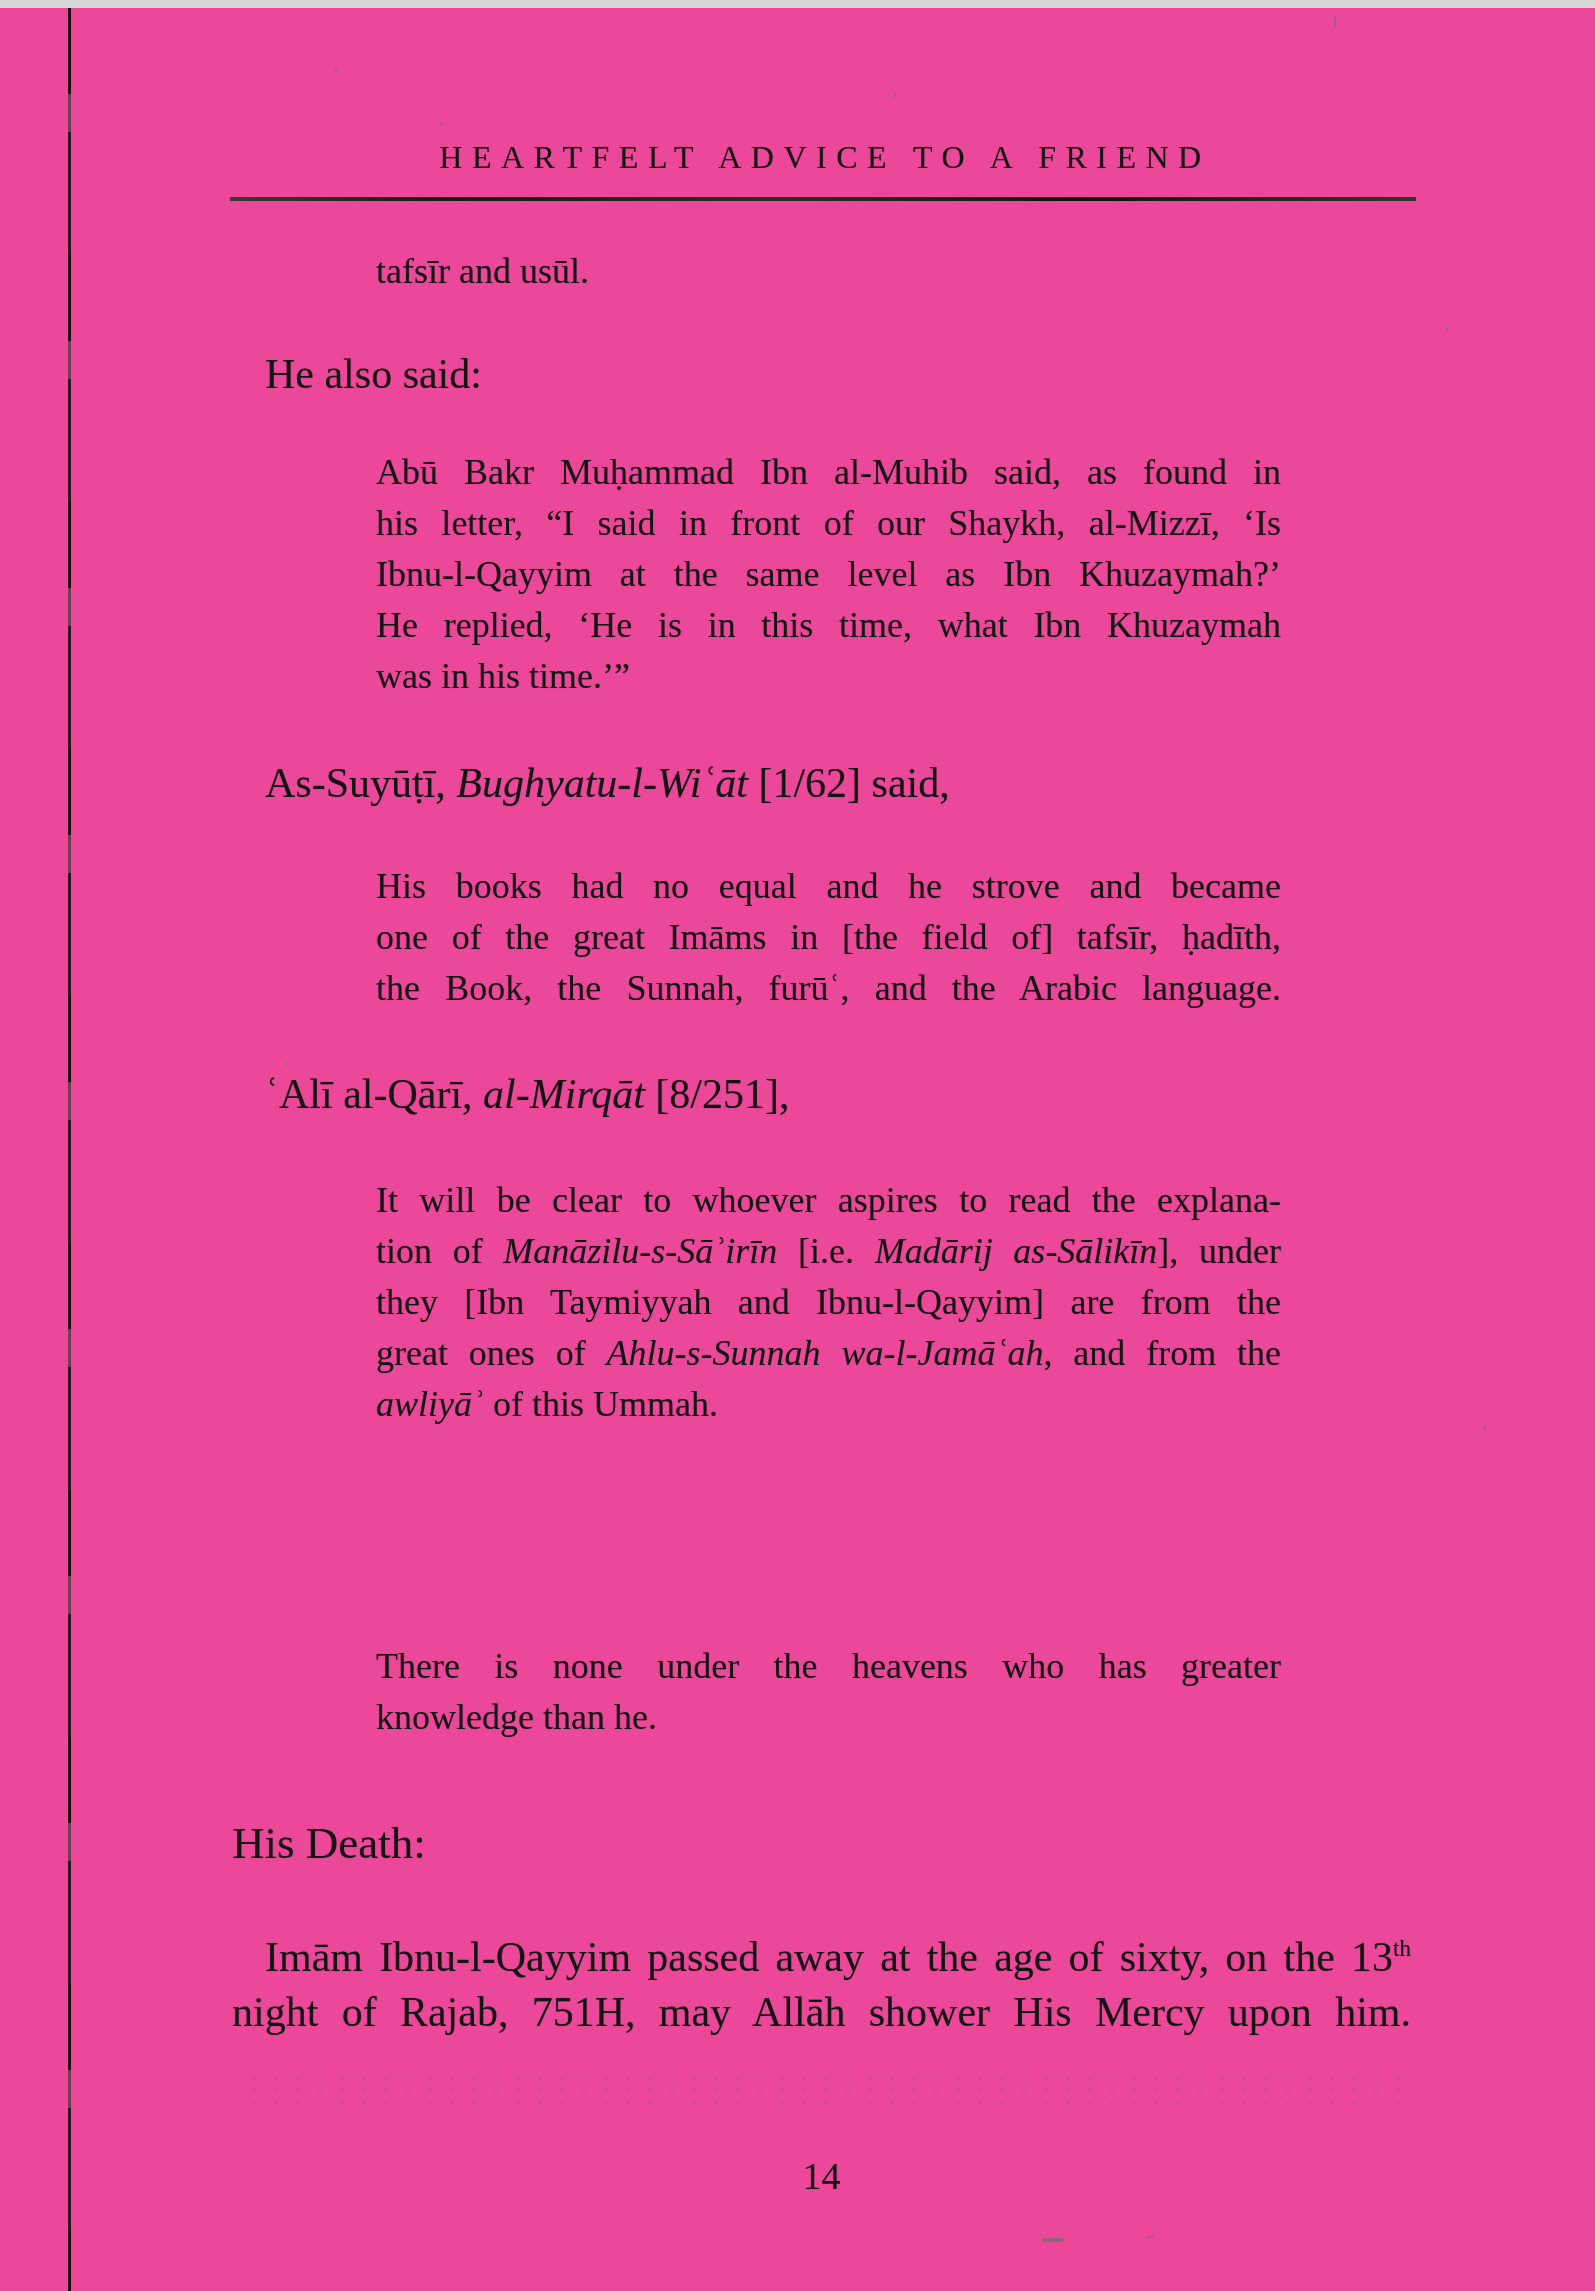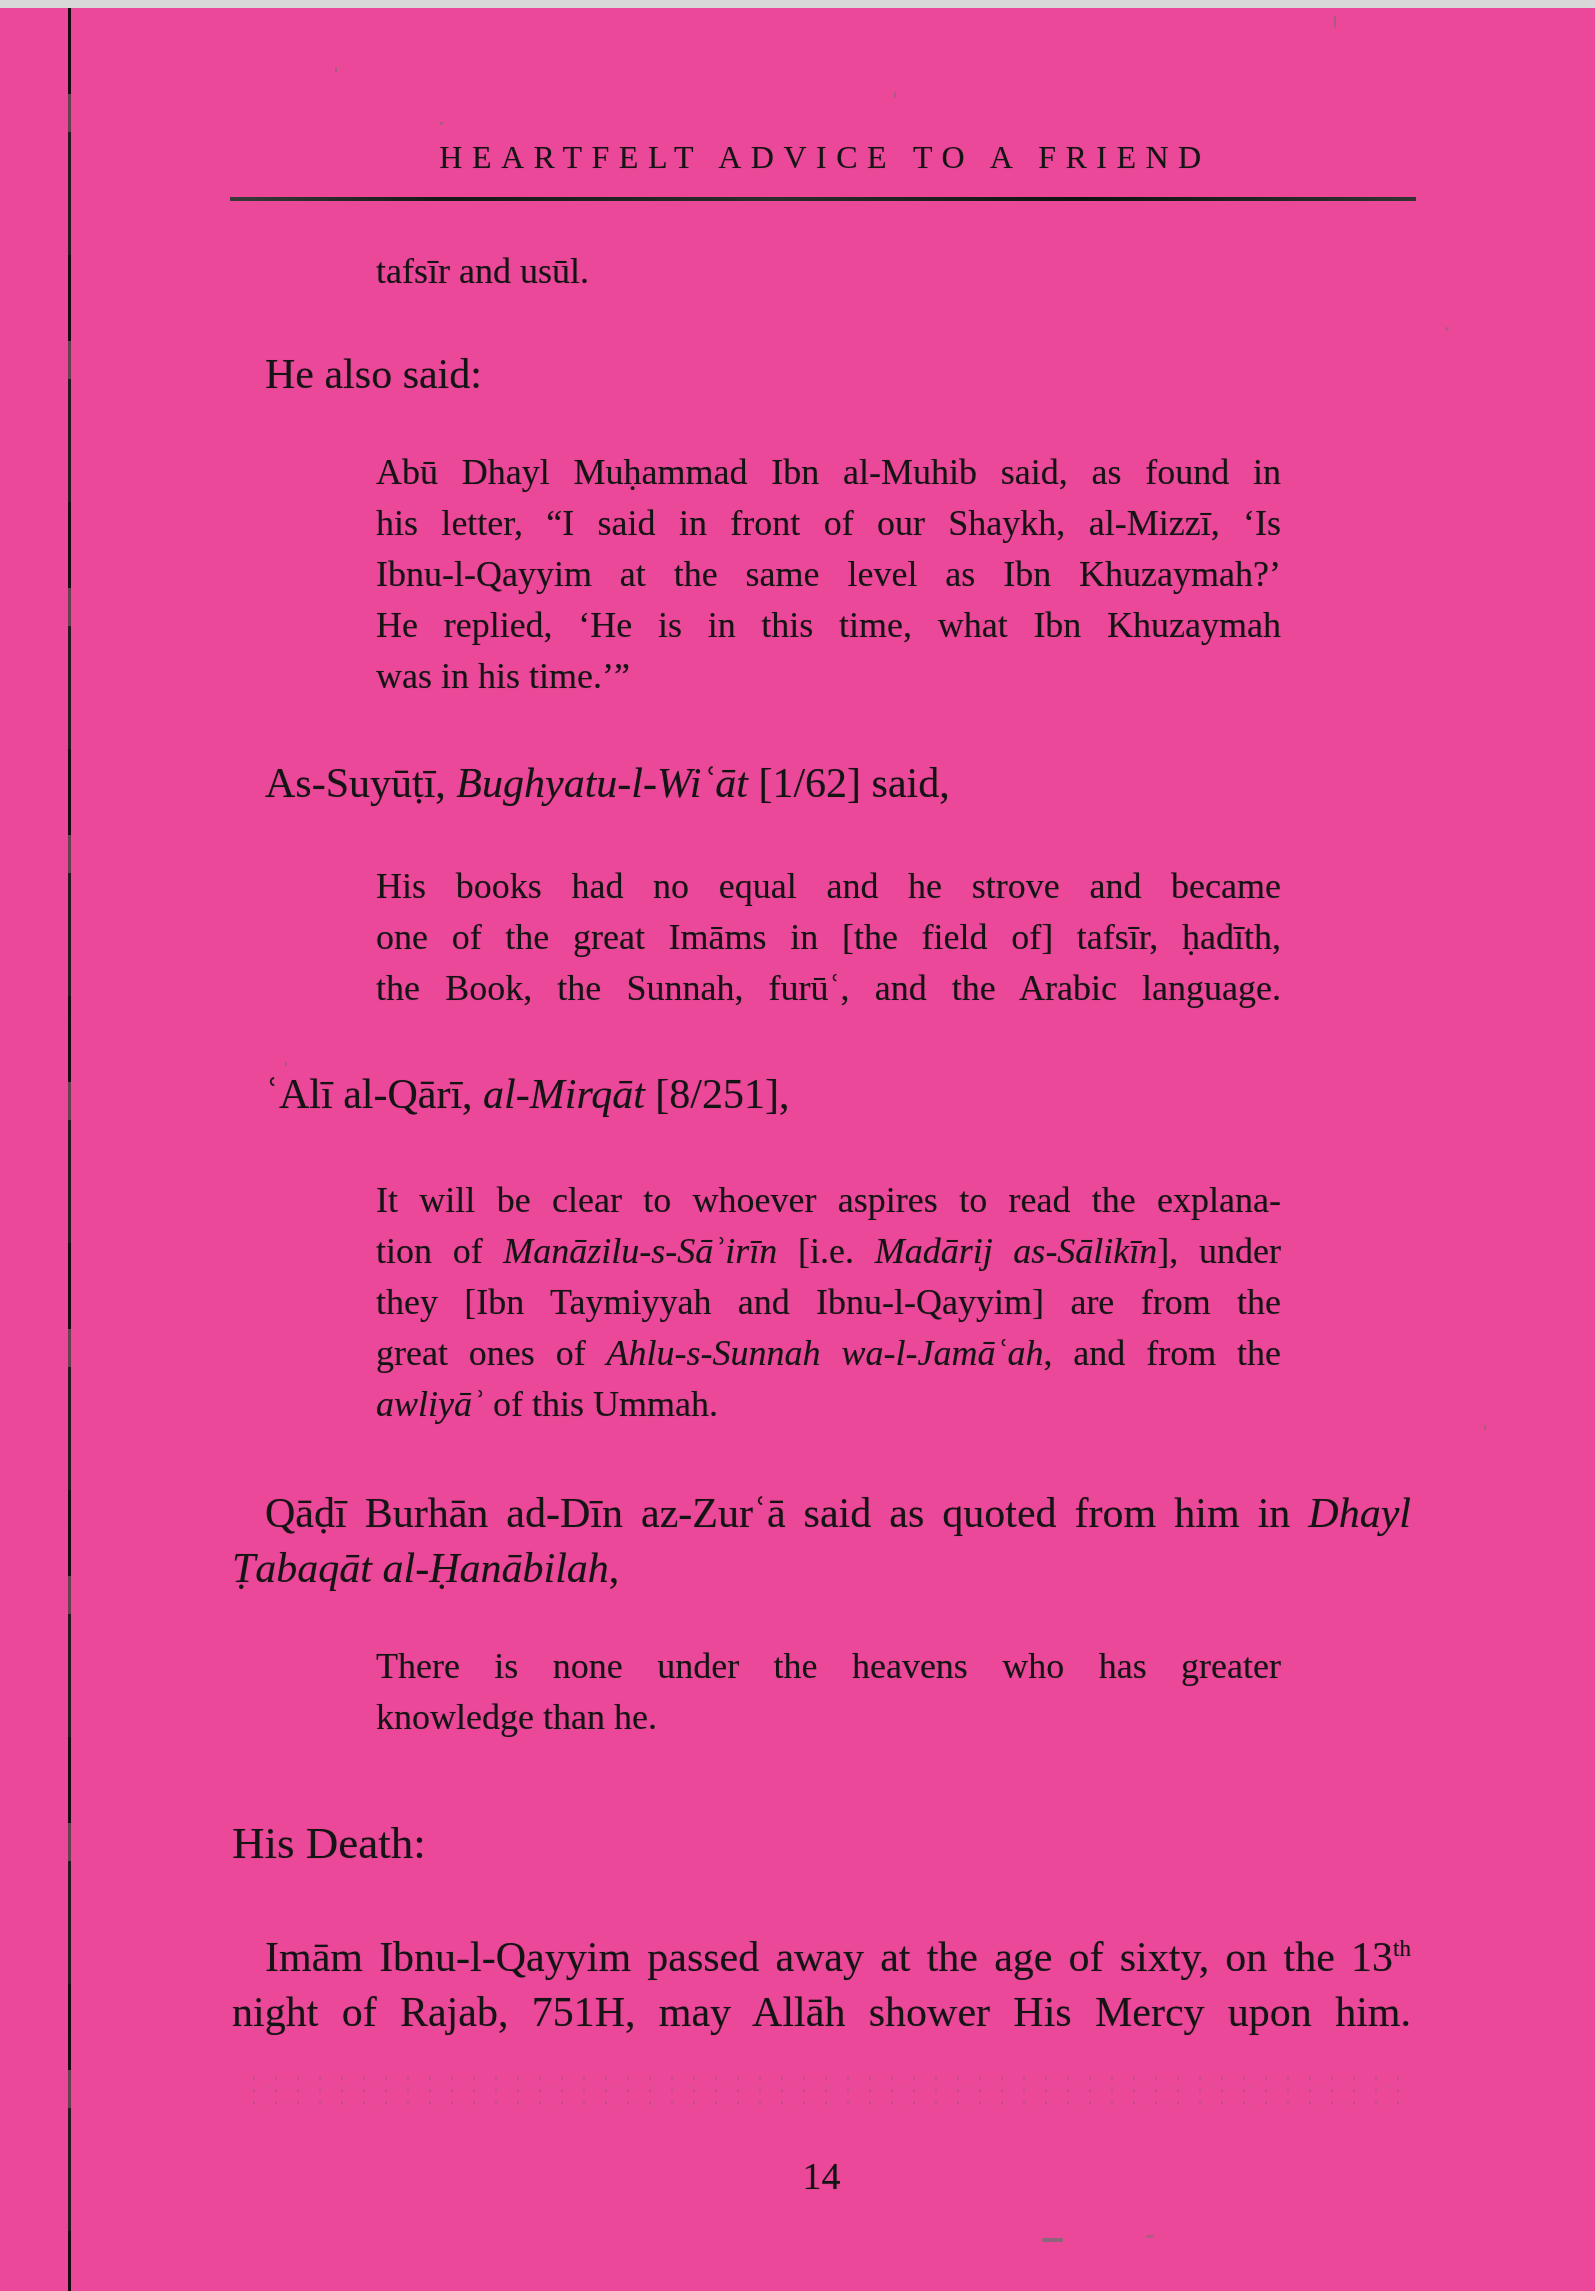--- a/index.html
+++ b/index.html
@@ -88,21 +88,21 @@
 
   <div class="abs txt quote continuation">
       <div class="line"><span>tafsīr and usūl.</span></div>
     </div>
 
   <div class="abs txt bodypar para-he-also-said">
       <div class="line ind"><span>He also said:</span></div>
     </div>
 
   <div class="abs txt quote quote-ibn-almuhib">
-      <div class="line j"><span>Abū Dhayl Muḥammad Ibn al-Muhib said, as found in</span></div>
+      <div class="line j"><span>Abū Bakr Muḥammad Ibn al-Muhib said, as found in</span></div>
       <div class="line j"><span>his letter, “I said in front of our Shaykh, al-Mizzī, ‘Is</span></div>
       <div class="line j"><span>Ibnu-l-Qayyim at the same level as Ibn Khuzaymah?’</span></div>
       <div class="line j"><span>He replied, ‘He is in this time, what Ibn Khuzaymah</span></div>
       <div class="line"><span>was in his time.’”</span></div>
     </div>
 
   <div class="abs txt bodypar para-suyuti">
       <div class="line ind"><span>As-Suyūṭī, </span><i>Bughyatu-l-Wiʿāt</i><span> [1/62] said,</span></div>
     </div>
 
@@ -117,24 +117,20 @@
     </div>
 
   <div class="abs txt quote quote-qari">
       <div class="line j"><span>It will be clear to whoever aspires to read the explana-</span></div>
       <div class="line j"><span>tion of </span><i>Manāzilu-s-Sāʾirīn</i><span> [i.e. </span><i>Madārij as-Sālikīn</i><span>], under</span></div>
       <div class="line j"><span>they [Ibn Taymiyyah and Ibnu-l-Qayyim] are from the</span></div>
       <div class="line j"><span>great ones of </span><i>Ahlu-s-Sunnah wa-l-Jamāʿah</i><span>, and from the</span></div>
       <div class="line"><i>awliyāʾ</i><span> of this Ummah.</span></div>
     </div>
 
-  <div class="abs txt bodypar para-qadi">
-      <div class="line j ind"><span>Qāḍī Burhān ad-Dīn az-Zurʿā said as quoted from him in </span><i>Dhayl</i></div>
-      <div class="line"><i>Ṭabaqāt al-Ḥanābilah</i><span>,</span></div>
-    </div>
 
   <div class="abs txt quote quote-qadi">
       <div class="line j"><span>There is none under the heavens who has greater</span></div>
       <div class="line"><span>knowledge than he.</span></div>
     </div>
 
   <div class="abs txt heading-death">His Death:</div>
 
   <div class="abs txt bodypar para-death">
       <div class="line j ind"><span>Imām Ibnu-l-Qayyim passed away at the age of sixty, on the 13</span><sup>th</sup></div>

